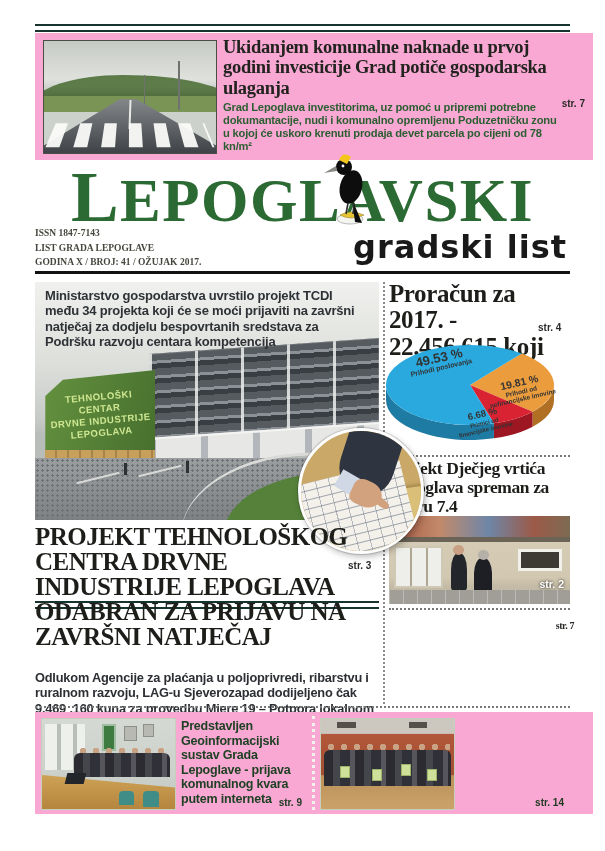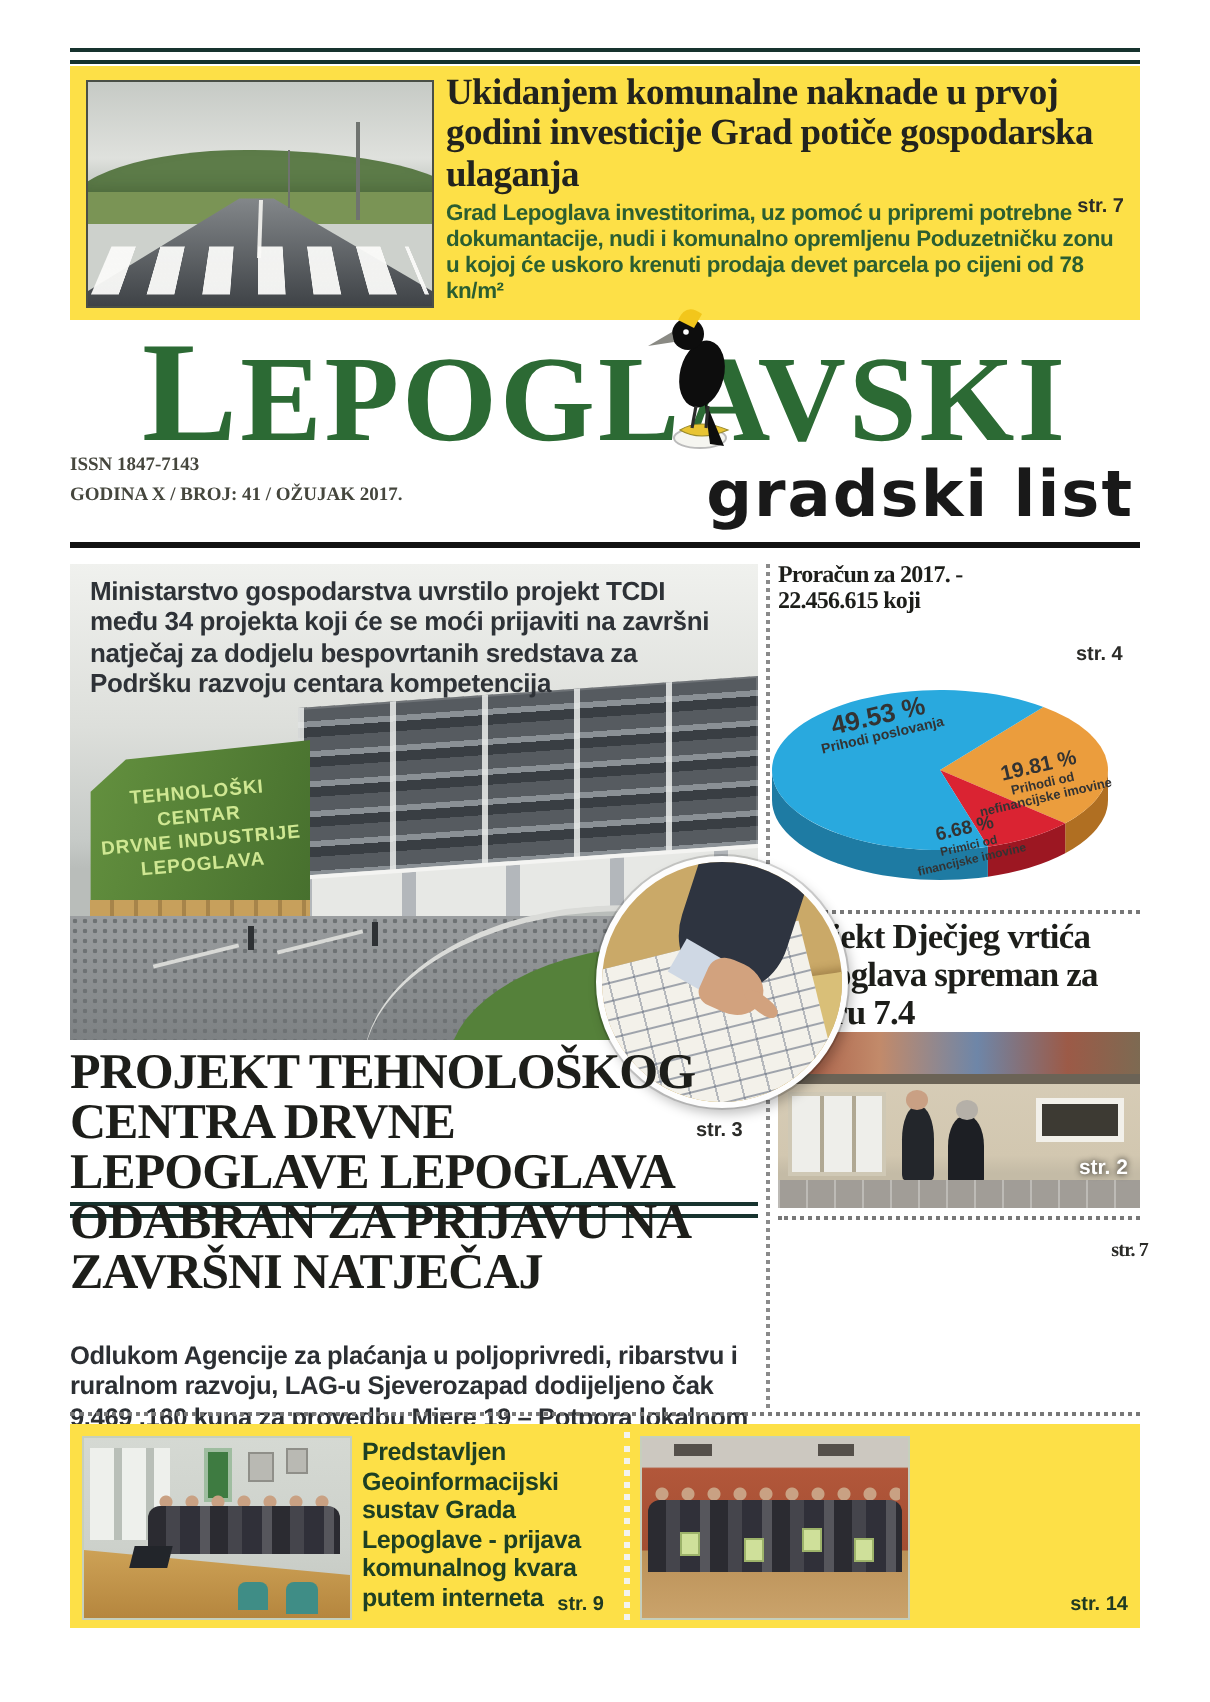--- a/index.html
+++ b/index.html
@@ -7,38 +7,38 @@
         font-family:"Liberation Sans",sans-serif;-webkit-font-smoothing:antialiased;}
   .abs{position:absolute;}
 
   
   .double-rule{border-top:2px solid #17332e;border-bottom:2px solid #17332e;height:4px;}
   .black-rule{background:#121212;height:3px;}
   .dotted-h{border-top:2px dotted #787878;height:0;}
   .dotted-v{border-left:2px dotted #8a8a8a;width:0;}
 
   
-  .green-box{background:#fde047;}
+  .green-box{background:#f9a8d4;padding-left:23px;}
   .top-headline{font-family:"Liberation Serif",serif;font-weight:bold;font-size:18.5px;
                 line-height:1.1;color:#22231e;letter-spacing:-0.3px;}
   .top-subhead{font-weight:bold;font-size:11.2px;line-height:1.16;color:#2b5e31;letter-spacing:-0.2px;}
   .page-ref{font-weight:bold;font-size:10px;color:#2b2b28;}
 
   
   .masthead-title{font-family:"Liberation Serif",serif;font-weight:bold;font-size:61px;
                   color:#2c6a34;line-height:1;letter-spacing:1.5px;white-space:nowrap;}
   .masthead-title::first-letter{font-size:1.17em;}
   .masthead-sub{font-family:"DejaVu Sans",sans-serif;font-weight:bold;font-size:32px;color:#191919;letter-spacing:1px;}
   .issn-block{font-family:"Liberation Serif",serif;font-weight:bold;font-size:9.5px;color:#45463d;line-height:1.55;}
 
   
   .hl-serif{font-family:"Liberation Serif",serif;font-weight:bold;color:#1d1e1a;}
   .hl-tcdi{font-size:25px;line-height:1.0;letter-spacing:-0.5px;}
   .hl-rural{font-size:28px;line-height:1.03;letter-spacing:-0.5px;color:#171814;}
-  .hl-right{font-size:12px;line-height:1.05;letter-spacing:-0.4px;}
+  .hl-right{font-size:25px;line-height:1.05;letter-spacing:-0.4px;}
   .hl-right-sm{font-size:17.5px;line-height:1.08;letter-spacing:-0.4px;}
   .intro-bold{font-weight:bold;font-size:13px;line-height:1.18;color:#2e3237;letter-spacing:-0.2px;}
   .sub-bold{font-weight:bold;font-size:12.8px;line-height:1.2;color:#2c2f33;letter-spacing:-0.2px;}
 
   
   .photo{overflow:hidden;}
   
   .road{background:linear-gradient(180deg,#c6cac5 0%,#dfe1dd 34%,#cdd1cc 42%);border:1px solid #4a4f46;}
   .road-hills{position:absolute;left:-6%;top:30%;width:115%;height:26%;background:#5d7c49;
               border-radius:45% 55% 0 0/100% 90% 0 0;box-shadow:inset 0 -8px 10px rgba(30,50,20,.35);}
@@ -166,20 +166,21 @@
     <circle cx="22" cy="14" r="8" fill="#0d0d0d"></circle>
     <path d="M17 7 Q21 -2 29 4 L25 11 Z" fill="#f2c61b"></path>
     <path d="M14 13 L2 20 L15 18 Z" fill="#8a8a84"></path>
     <circle cx="21" cy="13" r="1.4" fill="#fff"></circle>
     <line x1="26" y1="50" x2="24" y2="61" stroke="#2a2a2a" stroke-width="1.6"></line>
     <line x1="32" y1="50" x2="31" y2="61" stroke="#2a2a2a" stroke-width="1.6"></line>
   </svg>
 
   <div class="abs issn-block" style="left:35px;top:226px;">
     <div>ISSN 1847-7143</div>
+    <div>LIST GRADA LEPOGLAVE</div>
     <div>GODINA X / BROJ: 41 / OŽUJAK 2017.</div>
   </div>
   <div class="abs masthead-sub" style="right:38px;top:228px;">gradski list</div>
 
   <div class="abs black-rule" style="left:35px;top:271px;width:535px;"></div>
 
   <div class="abs dotted-v" style="left:383px;top:282px;height:422px;"></div>
 
   <div class="abs photo bldg" style="left:35px;top:282px;width:344px;height:238px;">
     <div class="bldg-main"></div>
@@ -205,21 +206,21 @@
 
   <div class="abs circle-inset" style="left:298px;top:428px;width:120px;height:120px;z-index:3;">
     <div class="folder"></div>
     <div class="plans"></div>
     <div class="arm"></div>
     <div class="cuff"></div>
     <div class="hand"></div>
     <div class="finger"></div>
   </div>
 
-  <div class="abs hl-serif hl-tcdi" style="left:35px;top:524px;width:344px;z-index:4;">PROJEKT TEHNOLOŠKOG CENTRA DRVNE LEPOGLAVE LEPOGLAVA ODABRAN ZA PRIJAVU NA ZAVRŠNI NATJEČAJ</div>
+  <div class="abs hl-serif hl-tcdi" style="left:35px;top:524px;width:344px;z-index:4;">PROJEKT TEHNOLOŠKOG CENTRA DRVNE INDUSTRIJE LEPOGLAVA ODABRAN ZA PRIJAVU NA ZAVRŠNI NATJEČAJ</div>
   <div class="abs page-ref" style="left:348px;top:560px;z-index:5;">str. 3</div>
 
   <div class="abs double-rule" style="left:35px;top:601px;width:344px;"></div>
 
   <div class="abs sub-bold" style="left:35px;top:670px;width:344px;">
     <span>Odlukom Agencije za plaćanja u poljoprivredi, ribarstvu i ruralnom razvoju, LAG-u Sjeverozapad dodijeljeno čak 9.469 .160 kuna za provedbu Mjere 19 – Potpora lokalnom razvoju</span>
     <span class="page-ref" style="float:right;margin-top:2px;">str.6</span>
   </div>
 
   <div class="abs hl-serif hl-right" style="left:389px;top:281px;width:185px;">

